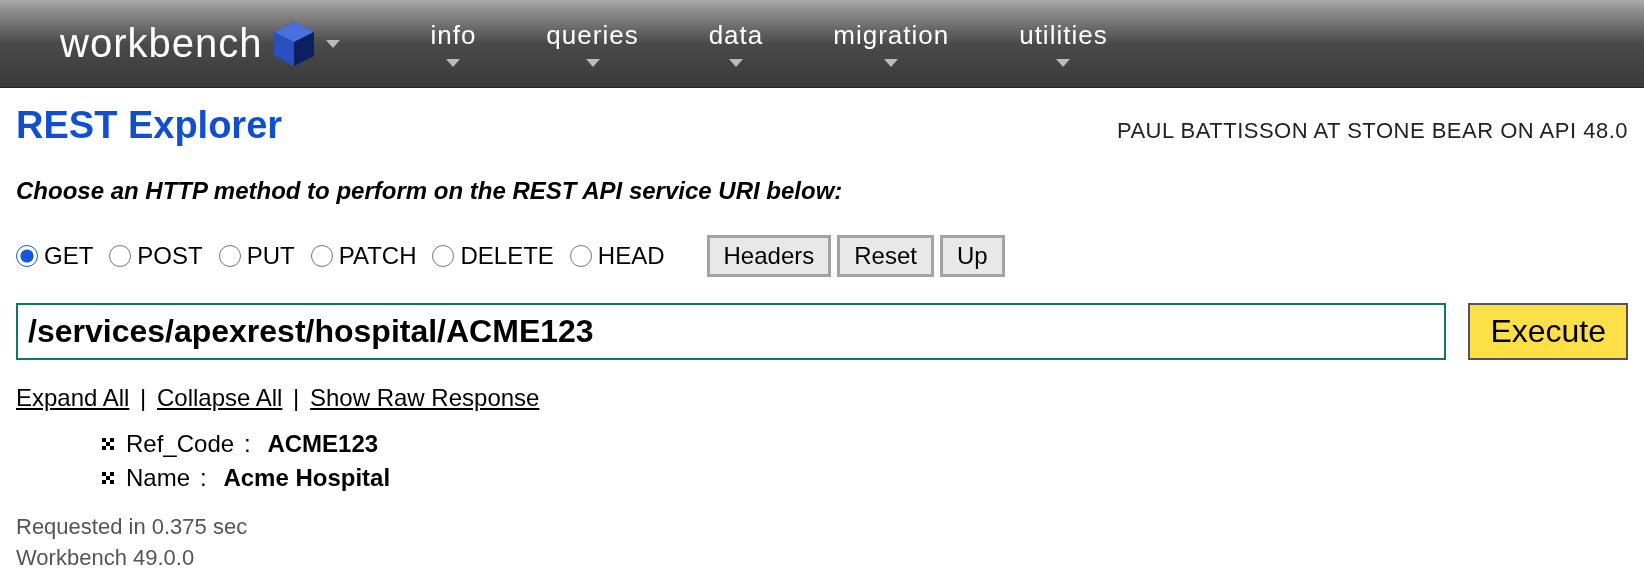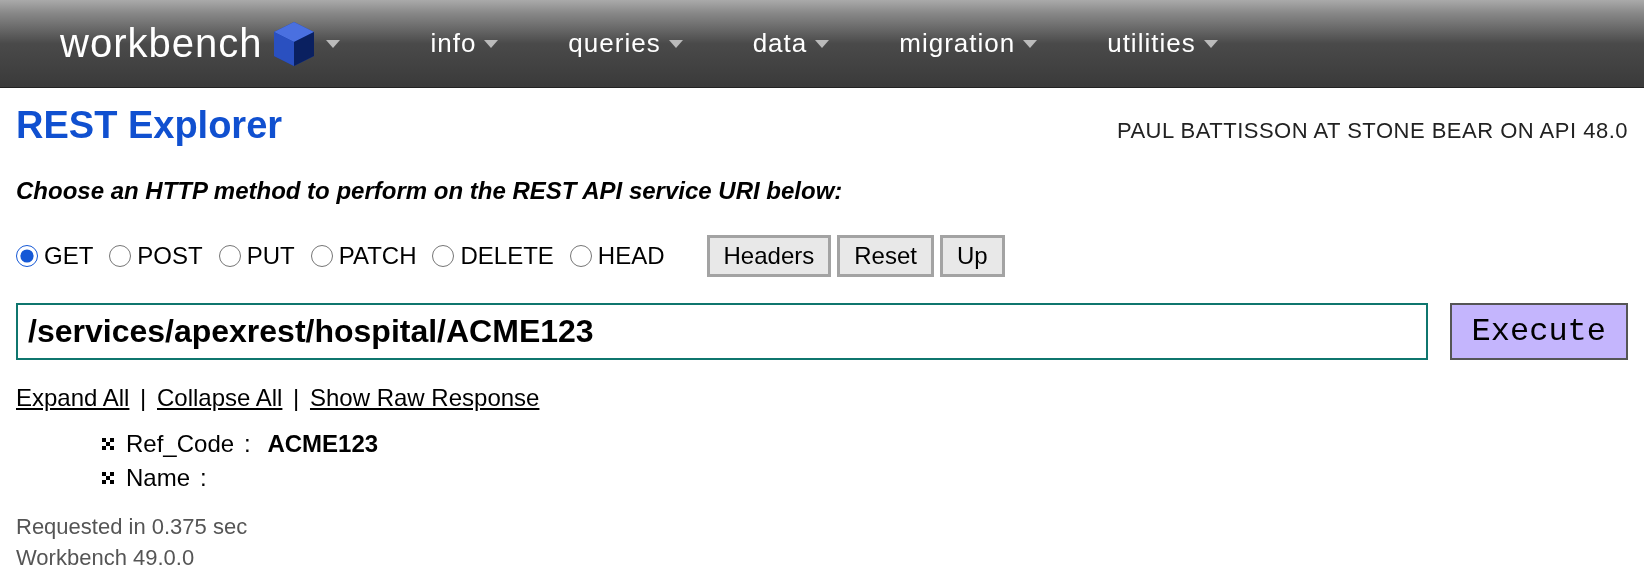--- a/index.html
+++ b/index.html
@@ -44,20 +44,21 @@
   .nav-item {
     color: #fff;
     font-size: 26px;
     font-weight: 300;
     letter-spacing: 1px;
     display: flex;
     align-items: center;
     gap: 8px;
     cursor: pointer;
     font-family: "Trebuchet MS", sans-serif;
+    flex-direction: column;
   }
   .caret {
     width: 0; height: 0;
     border-left: 7px solid transparent;
     border-right: 7px solid transparent;
     border-top: 8px solid #bbb;
     display: inline-block;
   }
   .content {
     padding: 16px 16px 0 16px;
@@ -122,24 +123,24 @@
     flex: 1;
     font-size: 32px;
     font-weight: bold;
     padding: 8px 10px;
     border: 2px solid #0f766e;
     font-family: Verdana, sans-serif;
   }
   .execute-btn {
     font-size: 32px;
     padding: 6px 20px;
-    background: #c4b5fd;
+    background: #fde047;
     border: 2px solid #555;
     cursor: pointer;
-    font-family: Liberation Mono, monospace;
+    font-family: Liberation Sans, sans-serif;
   }
   .links-row {
     margin-top: 24px;
     font-size: 24px;
   }
   .links-row a {
     color: #000;
     text-decoration: underline;
     cursor: pointer;
   }
@@ -284,20 +285,21 @@
             <rect x="0" y="0" width="16" height="16" fill="#fff"></rect>
             <rect x="2" y="2" width="4" height="4" fill="#000"></rect>
             <rect x="10" y="2" width="4" height="4" fill="#000"></rect>
             <rect x="6" y="6" width="4" height="4" fill="#000"></rect>
             <rect x="2" y="10" width="4" height="4" fill="#000"></rect>
             <rect x="10" y="10" width="4" height="4" fill="#000"></rect>
           </svg>
       </span>
       <span>Name</span>
         <span>:&nbsp;</span>
+        <b>Acme Hospital</b>
     </div>
   </div>
 
   <div class="footer">
     <div>Requested in 0.375 sec</div>
     <div>Workbench 49.0.0</div>
   </div>
 </div>
 
 </body></html>

